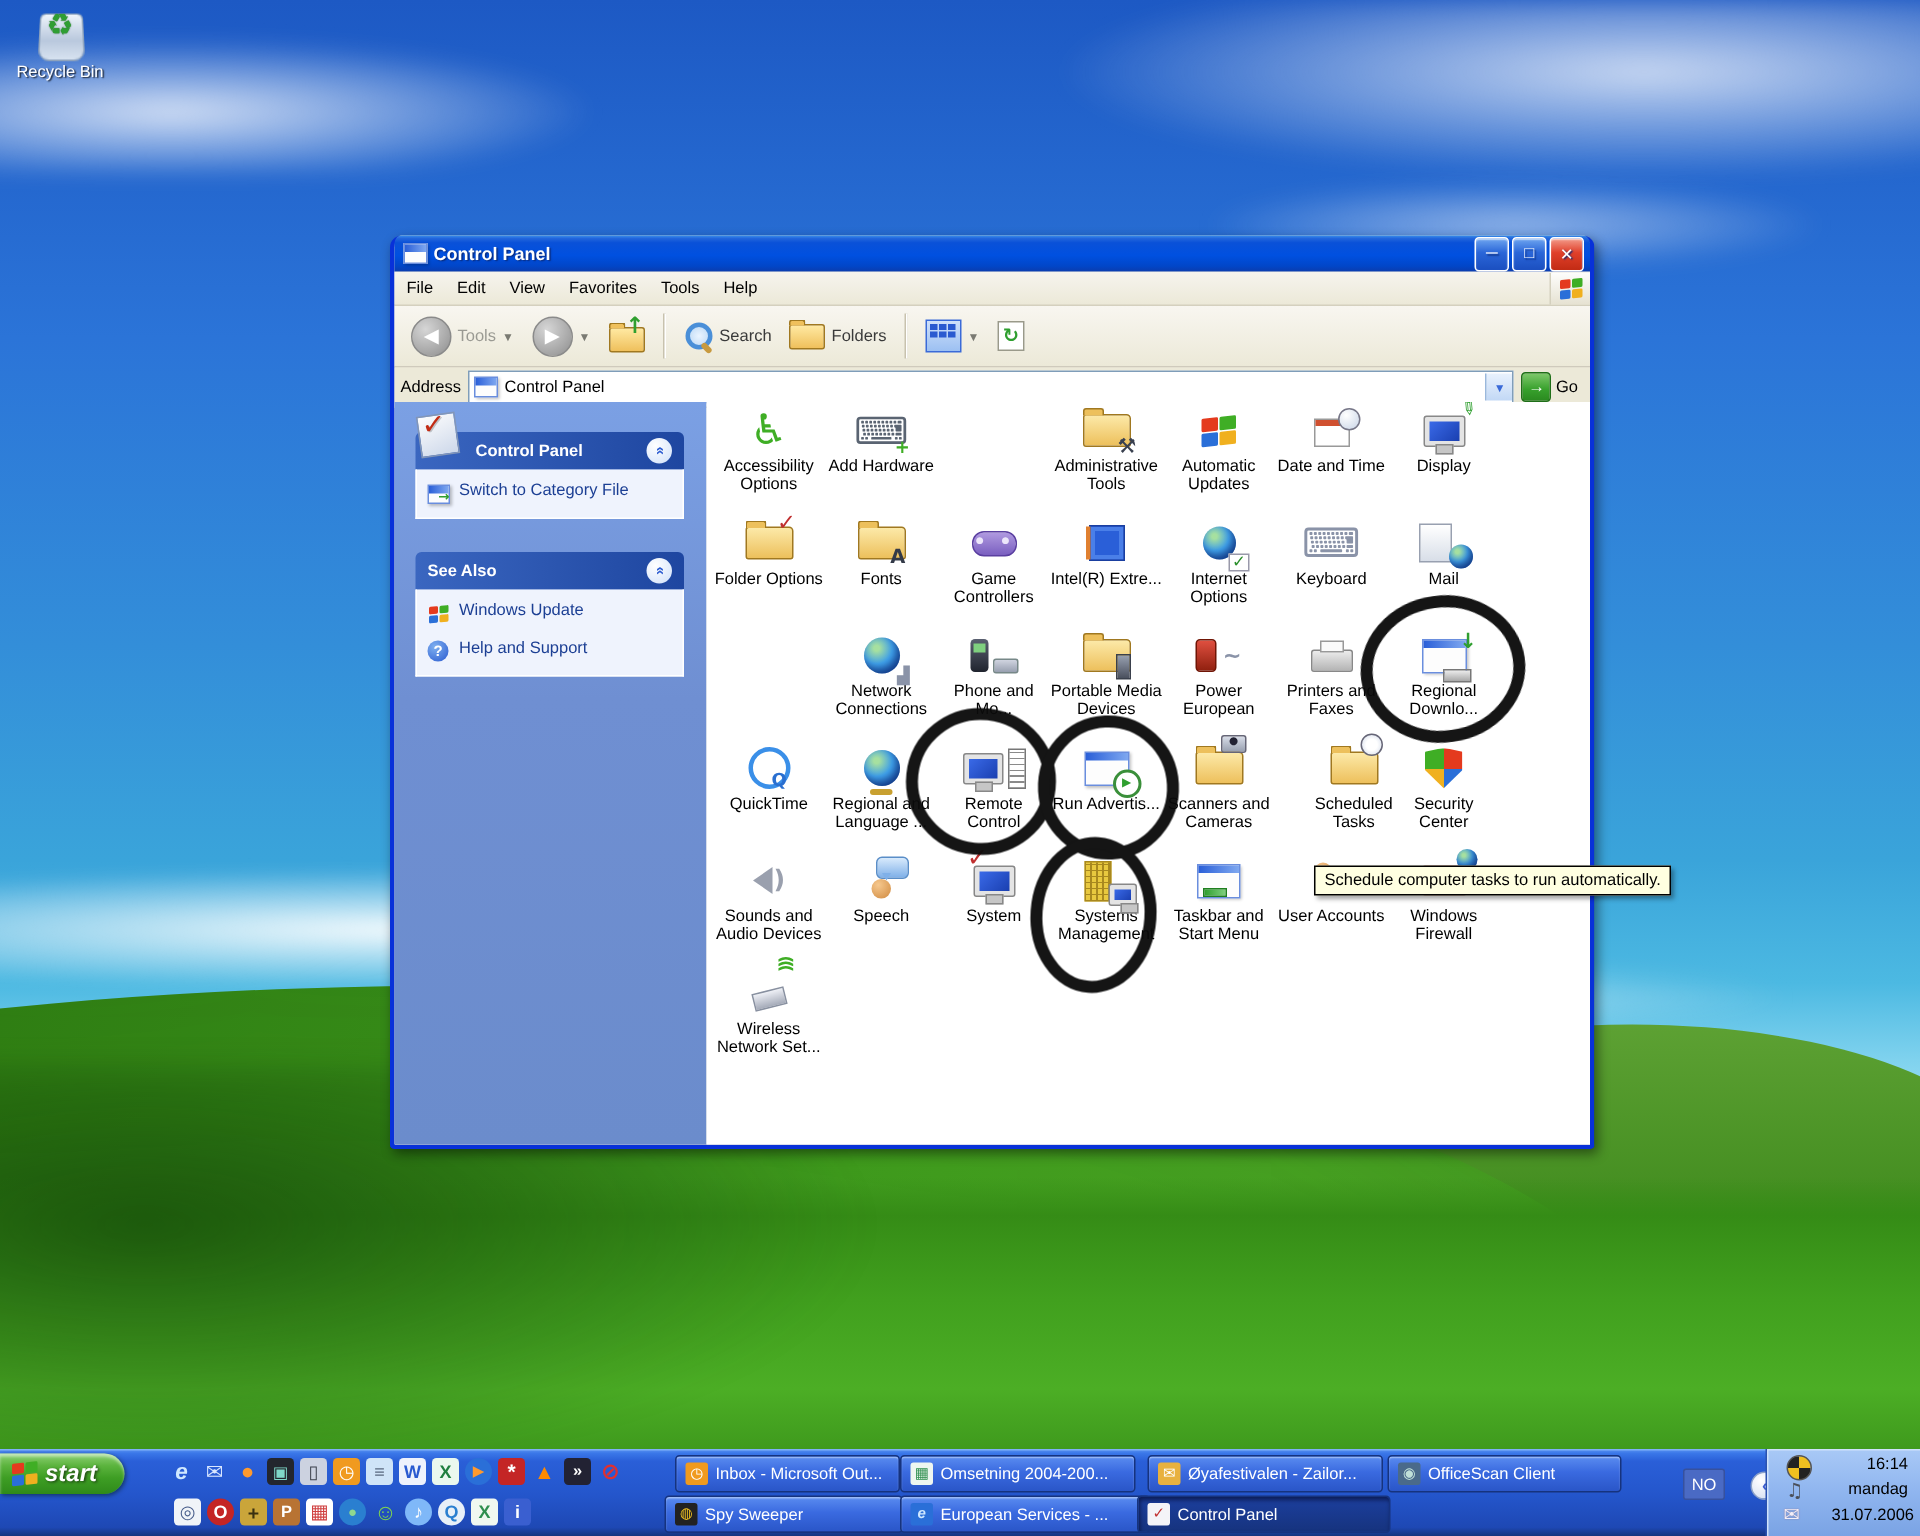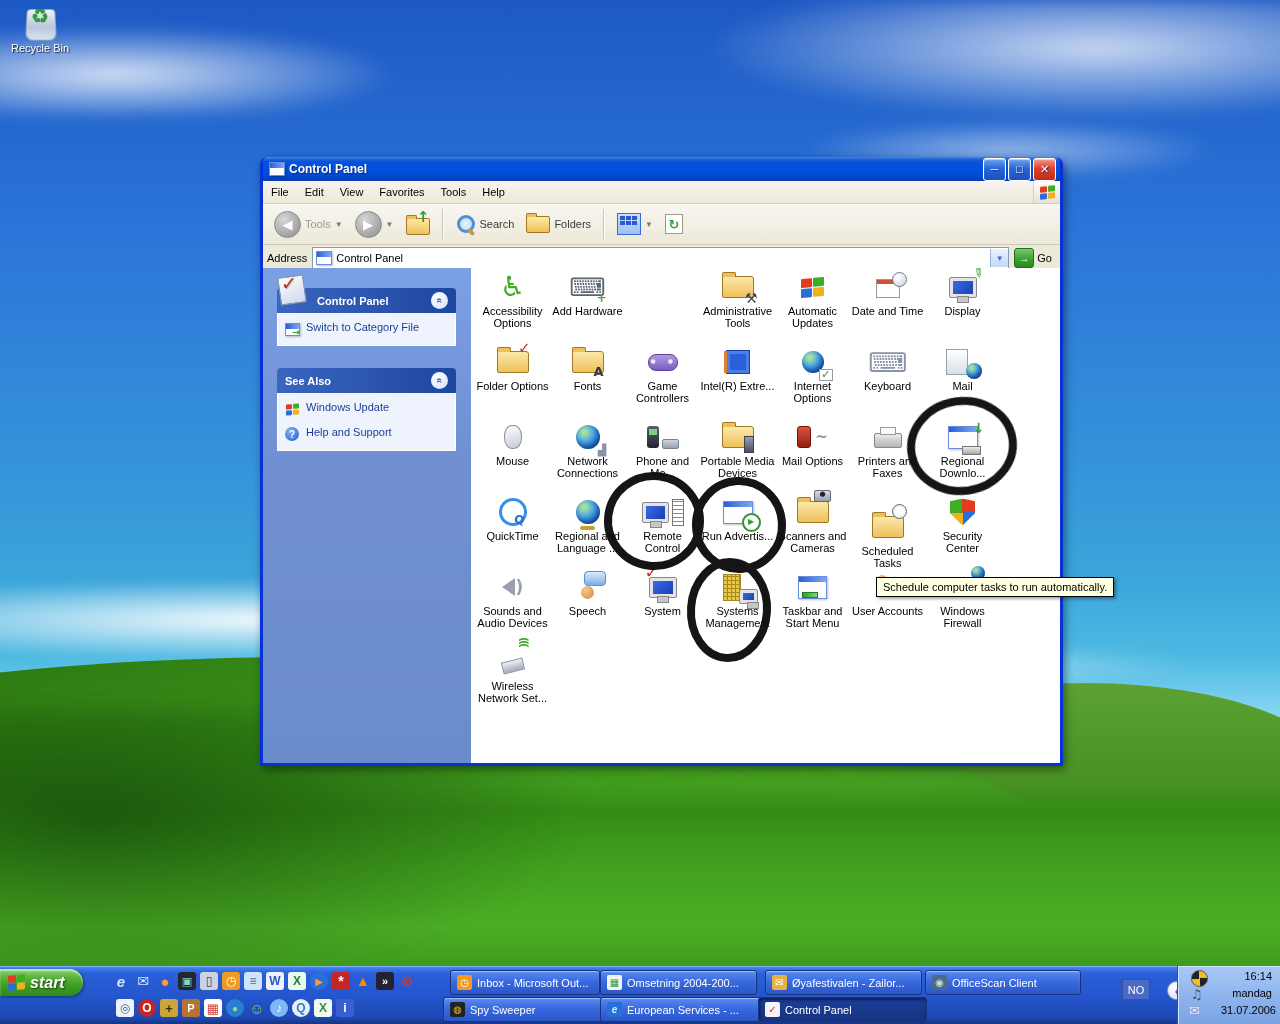--- a/index.html
+++ b/index.html
@@ -380,26 +380,20 @@
               </span>
               <div class="cp-label">Keyboard</div>
             </div>
             <div class="cp-item" style="left: 450px; top: 75px;">
               <span class="cpicon">
                 <span style="position:absolute;left:4px;top:4px;width:20px;height:24px;background:linear-gradient(#fff,#d8dee8);border:1px solid #98a0b0;"></span>
                 <span class="f-globe" style="position:absolute;right:2px;bottom:0;width:16px;height:16px;"></span>
               </span>
               <div class="cp-label">Mail</div>
             </div>
-            <div class="cp-item" style="left: 0px; top: 150px;">
-              <span class="cpicon">
-                <span class="f-mouse"></span>
-              </span>
-              <div class="cp-label">Mouse</div>
-            </div>
             <div class="cp-item" style="left: 75px; top: 150px;">
               <span class="cpicon">
                 <span class="f-globe"></span>
                 <span class="gl ov" style="right:2px;bottom:-2px;font-size:11px;color:#8a93a8;">▟</span>
               </span>
               <div class="cp-label">Network Connections</div>
             </div>
             <div class="cp-item" style="left: 150px; top: 150px;">
               <span class="cpicon">
                 <span class="f-cell"></span>
@@ -412,21 +406,21 @@
                 <span class="f-folder"></span>
                 <span style="position:absolute;right:5px;bottom:1px;width:8px;height:15px;background:linear-gradient(#98a0b0,#4a505e);border:1px solid #3a404c;"></span>
               </span>
               <div class="cp-label">Portable Media Devices</div>
             </div>
             <div class="cp-item" style="left: 300px; top: 150px;">
               <span class="cpicon">
                 <span class="f-batt"></span>
                 <span class="gl" style="margin-left:4px;font-size:15px;color:#8a93a8;font-weight:bold;">~</span>
               </span>
-              <div class="cp-label">Mail Options</div>
+              <div class="cp-label">Power European</div>
             </div>
             <div class="cp-item" style="left: 375px; top: 150px;">
               <span class="cpicon">
                 <span class="f-printer"></span>
               </span>
               <div class="cp-label">Printers and Faxes</div>
             </div>
             <div class="cp-item" style="left: 450px; top: 150px;">
               <span class="cpicon">
                 <span class="f-win"></span>
@@ -464,21 +458,21 @@
               <div class="cp-label">Run Advertis...</div>
             </div>
             <div class="cp-item" style="left: 300px; top: 225px;">
               <span class="cpicon">
                 <span class="f-folder"></span>
                 <span style="position:absolute;right:3px;top:-5px;width:15px;height:10px;background:linear-gradient(#d8dde8,#98a0b0);border:1px solid #667;border-radius:2px;"></span>
                 <span class="gl ov" style="right:8px;top:-4px;font-size:7px;color:#223;">●</span>
               </span>
               <div class="cp-label">Scanners and Cameras</div>
             </div>
-            <div class="cp-item" style="left: 375px; top: 225px; justify-content: flex-end;">
+            <div class="cp-item" style="left: 390px; top: 225px;">
               <span class="cpicon">
                 <span class="f-folder"></span>
                 <span style="position:absolute;right:2px;top:-6px;width:13px;height:13px;border-radius:50%;background:radial-gradient(#fff 40%,#cfd8e8);border:1px solid #667;"></span>
               </span>
               <div class="cp-label">Scheduled Tasks</div>
             </div>
             <div class="cp-item" style="left: 450px; top: 225px;">
               <span class="cpicon">
                 <span class="f-shield"></span>
               </span>

